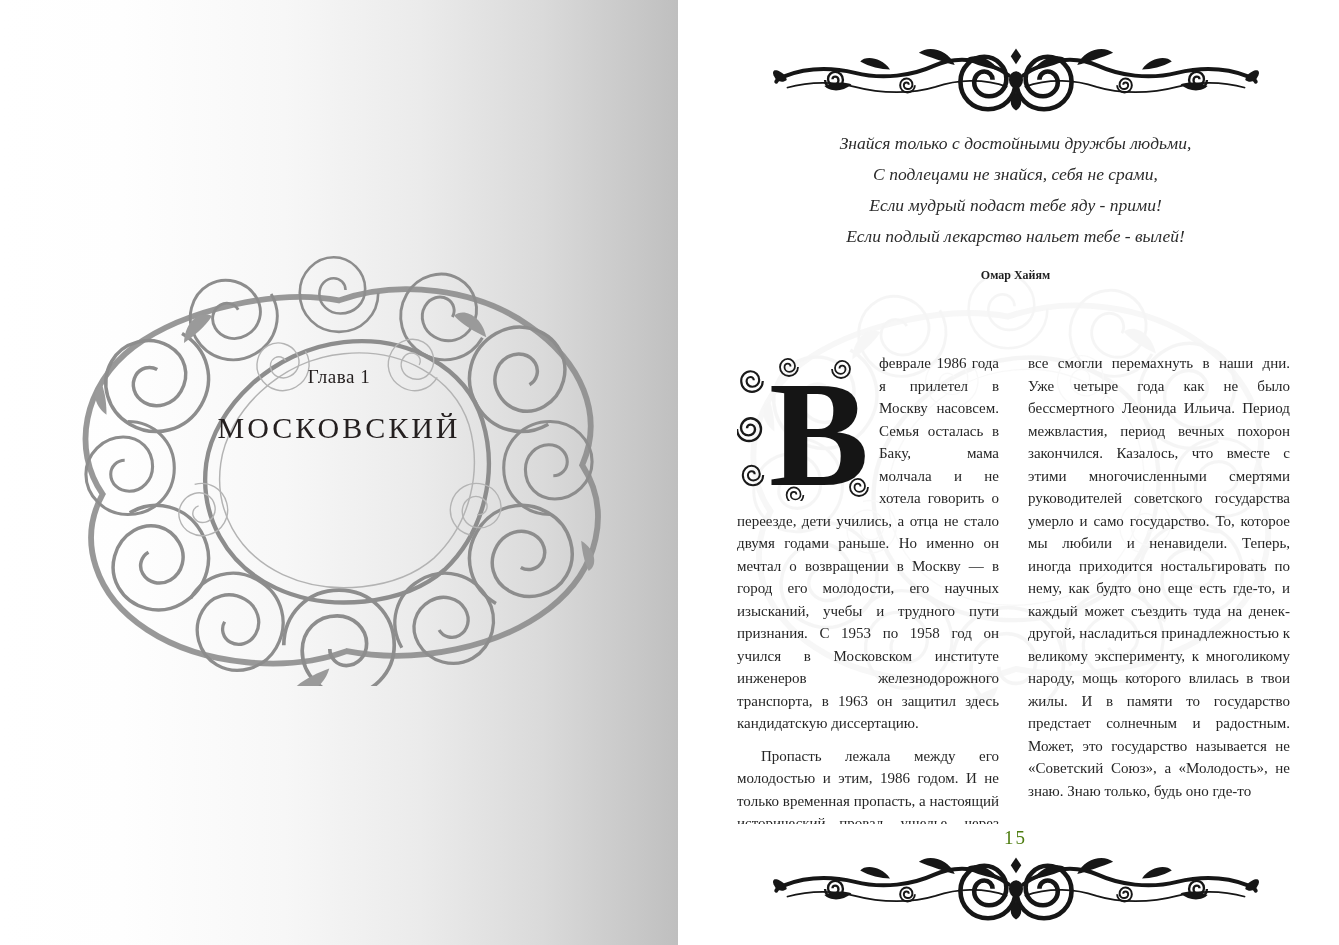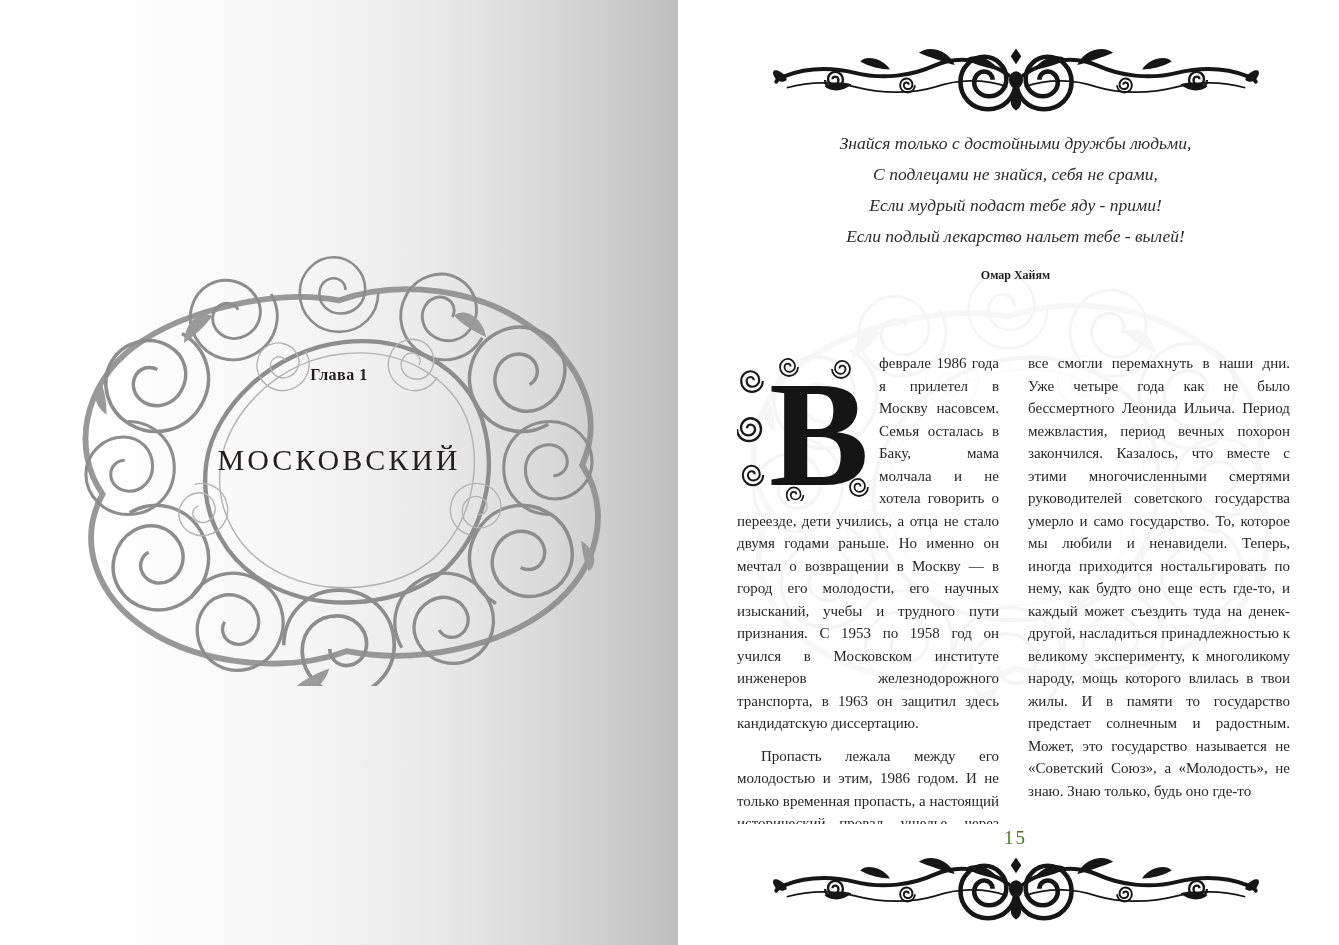--- a/index.html
+++ b/index.html
@@ -11,22 +11,22 @@
   .book{display:flex;width:1339px;height:945px;}
 
   
   .page-left{
     position:relative;width:678px;height:945px;flex:0 0 auto;
     background:linear-gradient(90deg,#ffffff 0%,#fefefe 18%,#f7f7f7 42%,
                #ebebeb 62%,#dadada 80%,#c6c6c6 95%,#bfbfbf 100%);
   }
   .frame{position:absolute;left:38px;top:250px;width:602px;height:436px;}
   .chapter-block{position:absolute;top:366px;left:0;width:678px;text-align:center;z-index:2;}
-  .chapter-label{font-weight:bold;font-size:16px;color:#221d1d;letter-spacing:.5px;}
-  .chapter-title{margin-top:58px;font-size:30px;line-height:35px;letter-spacing:3px;color:#241f1f;}
+  .chapter-label{font-weight:normal;font-size:19px;color:#221d1d;letter-spacing:.5px;}
+  .chapter-title{margin-top:22px;font-size:30px;line-height:35px;letter-spacing:3px;color:#241f1f;}
 
   
   .page-right{position:relative;width:675px;height:945px;flex:0 0 auto;background:#ffffff;}
   .fl-top{position:absolute;top:44px;left:50%;transform:translateX(-50%);width:552px;height:70px;}
   .fl-bottom{position:absolute;bottom:22px;left:50%;transform:translateX(-50%);width:552px;height:70px;}
   .epigraph{position:absolute;top:128px;left:0;width:100%;text-align:center;
             font-style:italic;font-size:17.5px;line-height:31px;color:#2b2b2b;z-index:2;}
   .epigraph .attribution{font-style:normal;font-weight:bold;font-size:12px;margin-top:8px;color:#1e1e1e;}
   .watermark{position:absolute;left:28px;top:266px;width:604px;height:438px;opacity:.08;z-index:0;}
   .columns{position:absolute;top:352px;left:59px;width:553px;height:472px;

